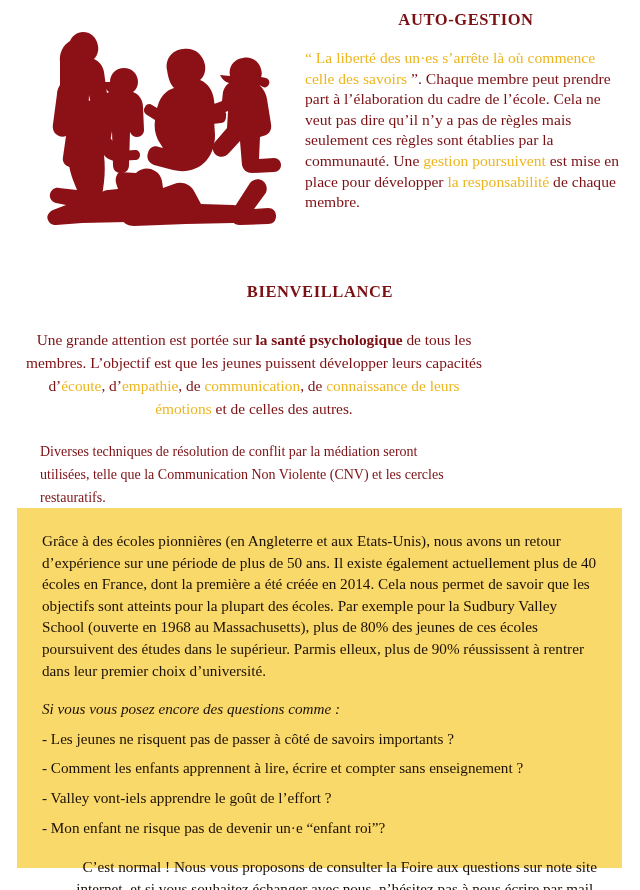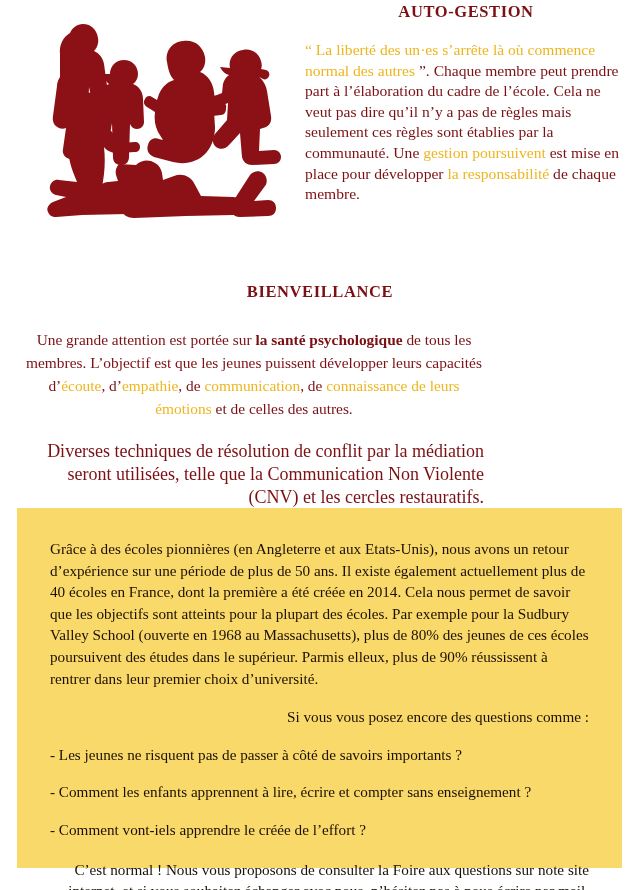--- a/index.html
+++ b/index.html
@@ -21,21 +21,21 @@
     position: relative;
     width: 640px;
     height: 890px;
     background: #ffffff;
   }
 
   
   .section-autogestion {
     position: absolute;
     left: 0;
-    top: 0;
+    top: 8px;
     width: 640px;
     height: 258px;
   }
 
   .heading {
     text-align: center;
     font-weight: bold;
     color: #7B1014;
     letter-spacing: 0.6px;
   }
@@ -89,48 +89,49 @@
   .bienveillance-p1 {
     margin: 26px 0 0 0;
     padding: 0 20px;
     font-size: 15.4px;
     line-height: 23px;
     text-align: center;
     color: #7B1014;
   }
   .bienveillance-p2 {
     margin: 20px 0 0 0;
-    padding: 0 24px;
-    font-size: 18px;
+    padding: 0 40px;
+    font-size: 14px;
     line-height: 23px;
-    text-align: right;
+    text-align: left;
     color: #7B1014;
   }
 
   
   .yellow-box {
     position: absolute;
     left: 17px;
     top: 508px;
     width: 605px;
     height: 360px;
     background: #FAD96B;
     box-sizing: border-box;
     padding: 14px 17px 10px 17px;
     color: #1b1005;
     font-size: 15.2px;
     line-height: 21.6px;
   }
-  .yellow-box p { margin: 16px; }
+  .yellow-box p { margin: 8px; }
 
   .yb-intro { text-align: left; }
 
   .yb-qheader {
-    text-align: right;
+    text-align: left;
     margin-top: 17px !important;
+    font-style: italic;
   }
   .yb-questions { text-align: left; }
   .yb-outro {
     text-align: right;
     margin-top: 18px !important;
   }
 </style>
 </head>
 <body>
 
@@ -157,21 +158,21 @@
           <path d="M118 151c5-5 13-6 19-2 4 2 6 6 7 10l1 7 11-4c8-3 16 0 20 7l7 13 32 1c5 0 9 4 9 9s-4 9-9 9l-47 1-52 2c-6 0-11-3-13-8-1-3-1-6 0-9l-13-1c-5 0-9-4-9-9s4-9 9-9l10-1-2-6c-1-4 0-8 3-11z"></path>
 
           <path d="M232 161c3-4 9-5 13-2 4 3 5 9 2 13l-11 15 14-1c5 0 8 3 8 8s-3 8-8 8l-28 1c-4 0-7-2-9-5-1-3-1-7 1-9z"></path>
 
           <path d="M186 92l16-2c3 0 6 2 6 5 0 3-2 6-5 6l-17 2c-3 0-6-2-6-5 0-3 2-5 6-6z"></path>
         </g>
       </svg>
     </div>
 
     <div class="autogestion-text">
-      <span class="gold">“ La liberté des un·es s’arrête là où commence normal des autres </span><span class="darkred">”.</span>
+      <span class="gold">“ La liberté des un·es s’arrête là où commence celle des savoirs </span><span class="darkred">”.</span>
       <span>Chaque membre peut prendre part à l’élaboration du cadre de l’école. Cela ne veut pas dire qu’il n’y a pas de règles mais seulement ces règles sont établies par la communauté. Une </span><span class="gold">gestion poursuivent</span><span> est mise en place pour développer </span><span class="gold">la responsabilité</span><span> de chaque membre.</span>
     </div>
   </div>
 
   <div class="section-bienveillance">
 
     <div class="heading heading-bienveillance">BIENVEILLANCE</div>
 
     <p class="bienveillance-p1">
       <span>Une grande attention est portée sur </span><span class="bold">la santé psychologique</span><span> de tous les membres. L’objectif est que les jeunes puissent développer leurs capacités d’</span><span class="gold">écoute</span><span>, d’</span><span class="gold">empathie</span><span>, de </span><span class="gold">communication</span><span>, de </span><span class="gold">connaissance de leurs émotions</span><span> et de celles des autres.</span>
@@ -181,18 +182,19 @@
   </div>
 
   <div class="yellow-box">
 
     <p class="yb-intro">Grâce à des écoles pionnières (en Angleterre et aux Etats-Unis), nous avons un retour d’expérience sur une période de plus de 50 ans. Il existe également actuellement plus de 40 écoles en France, dont la première a été créée en 2014. Cela nous permet de savoir que les objectifs sont atteints pour la plupart des écoles. Par exemple pour la Sudbury Valley School (ouverte en 1968 au Massachusetts), plus de 80% des jeunes de ces écoles poursuivent des études dans le supérieur. Parmis elleux, plus de 90% réussissent à rentrer dans leur premier choix d’université.</p>
 
     <p class="yb-qheader">Si vous vous posez encore des questions comme :</p>
 
     <p class="yb-questions">- Les jeunes ne risquent pas de passer à côté de savoirs importants ?</p>
     <p class="yb-questions">- Comment les enfants apprennent à lire, écrire et compter sans enseignement ?</p>
-    <p class="yb-questions">- Comment vont-iels apprendre le créée de l’effort ?</p>
+    <p class="yb-questions">- Valley vont-iels apprendre le goût de l’effort ?</p>
+    <p class="yb-questions">- Mon enfant ne risque pas de devenir un·e “enfant roi”?</p>
 
     <p class="yb-outro">C’est normal ! Nous vous proposons de consulter la Foire aux questions sur note site internet, et si vous souhaitez échanger avec nous, n’hésitez pas à nous écrire par mail.</p>
   </div>
 
 </div>
 
 </body></html>

